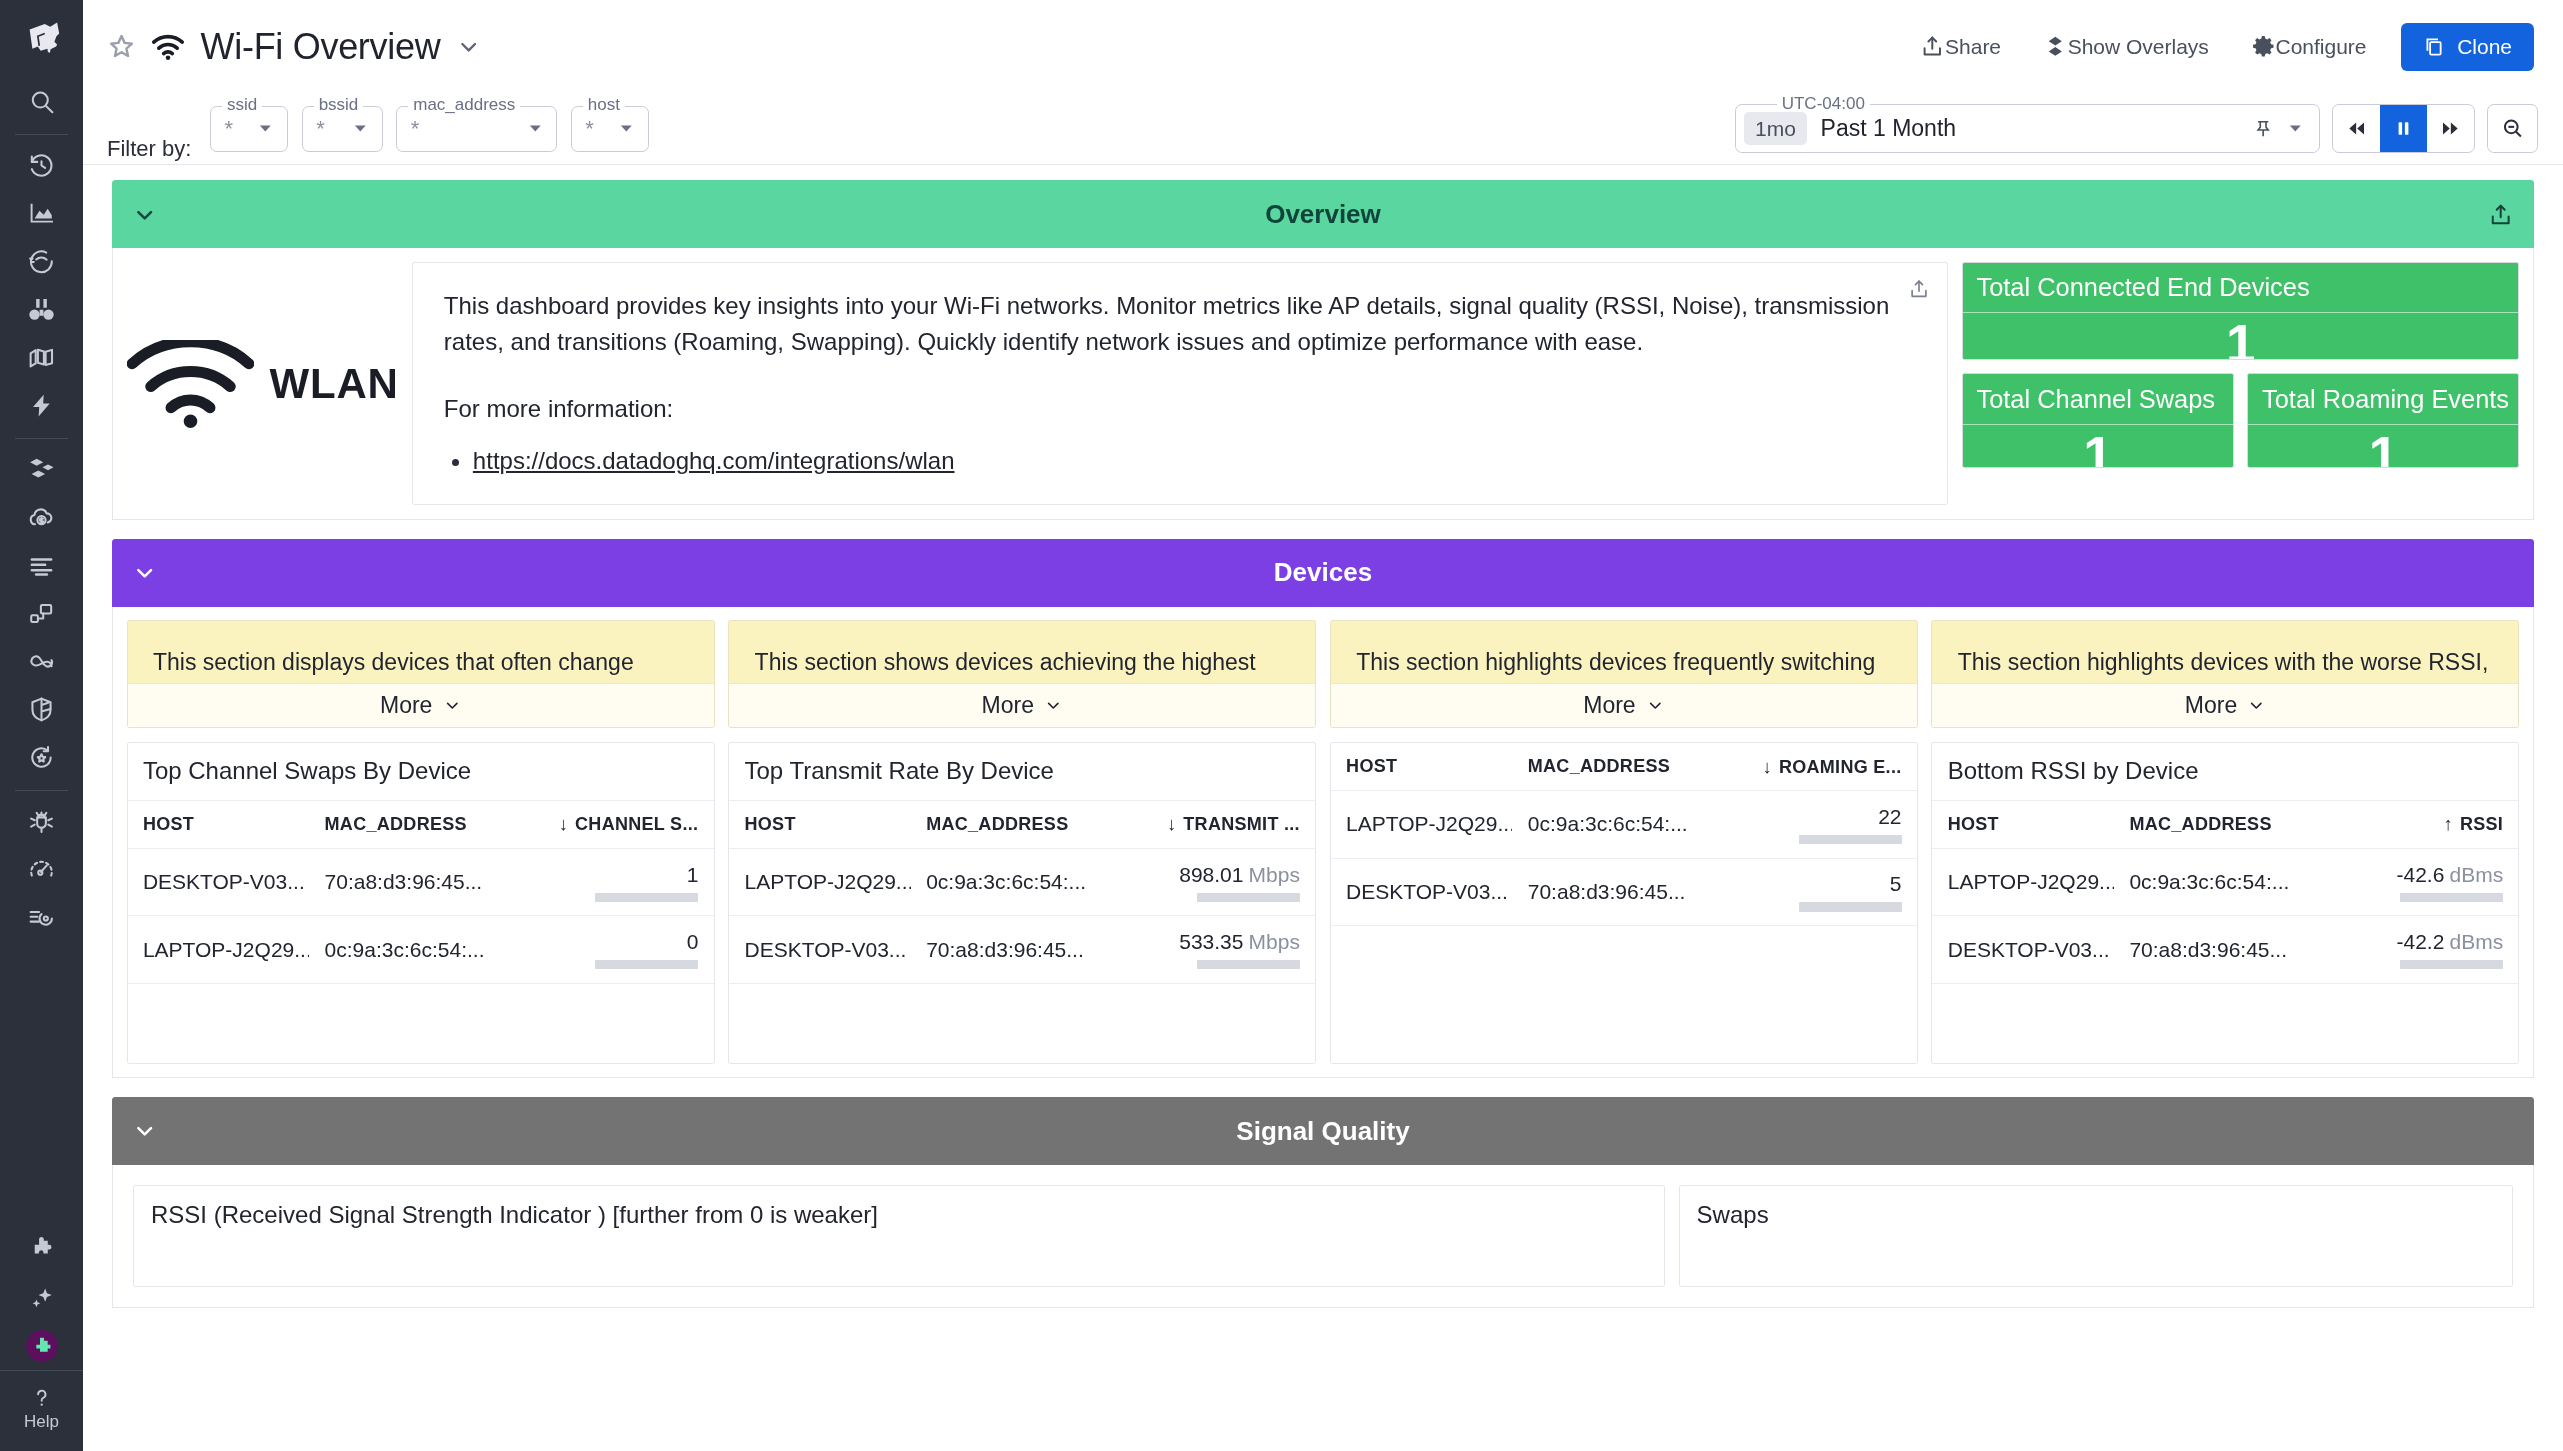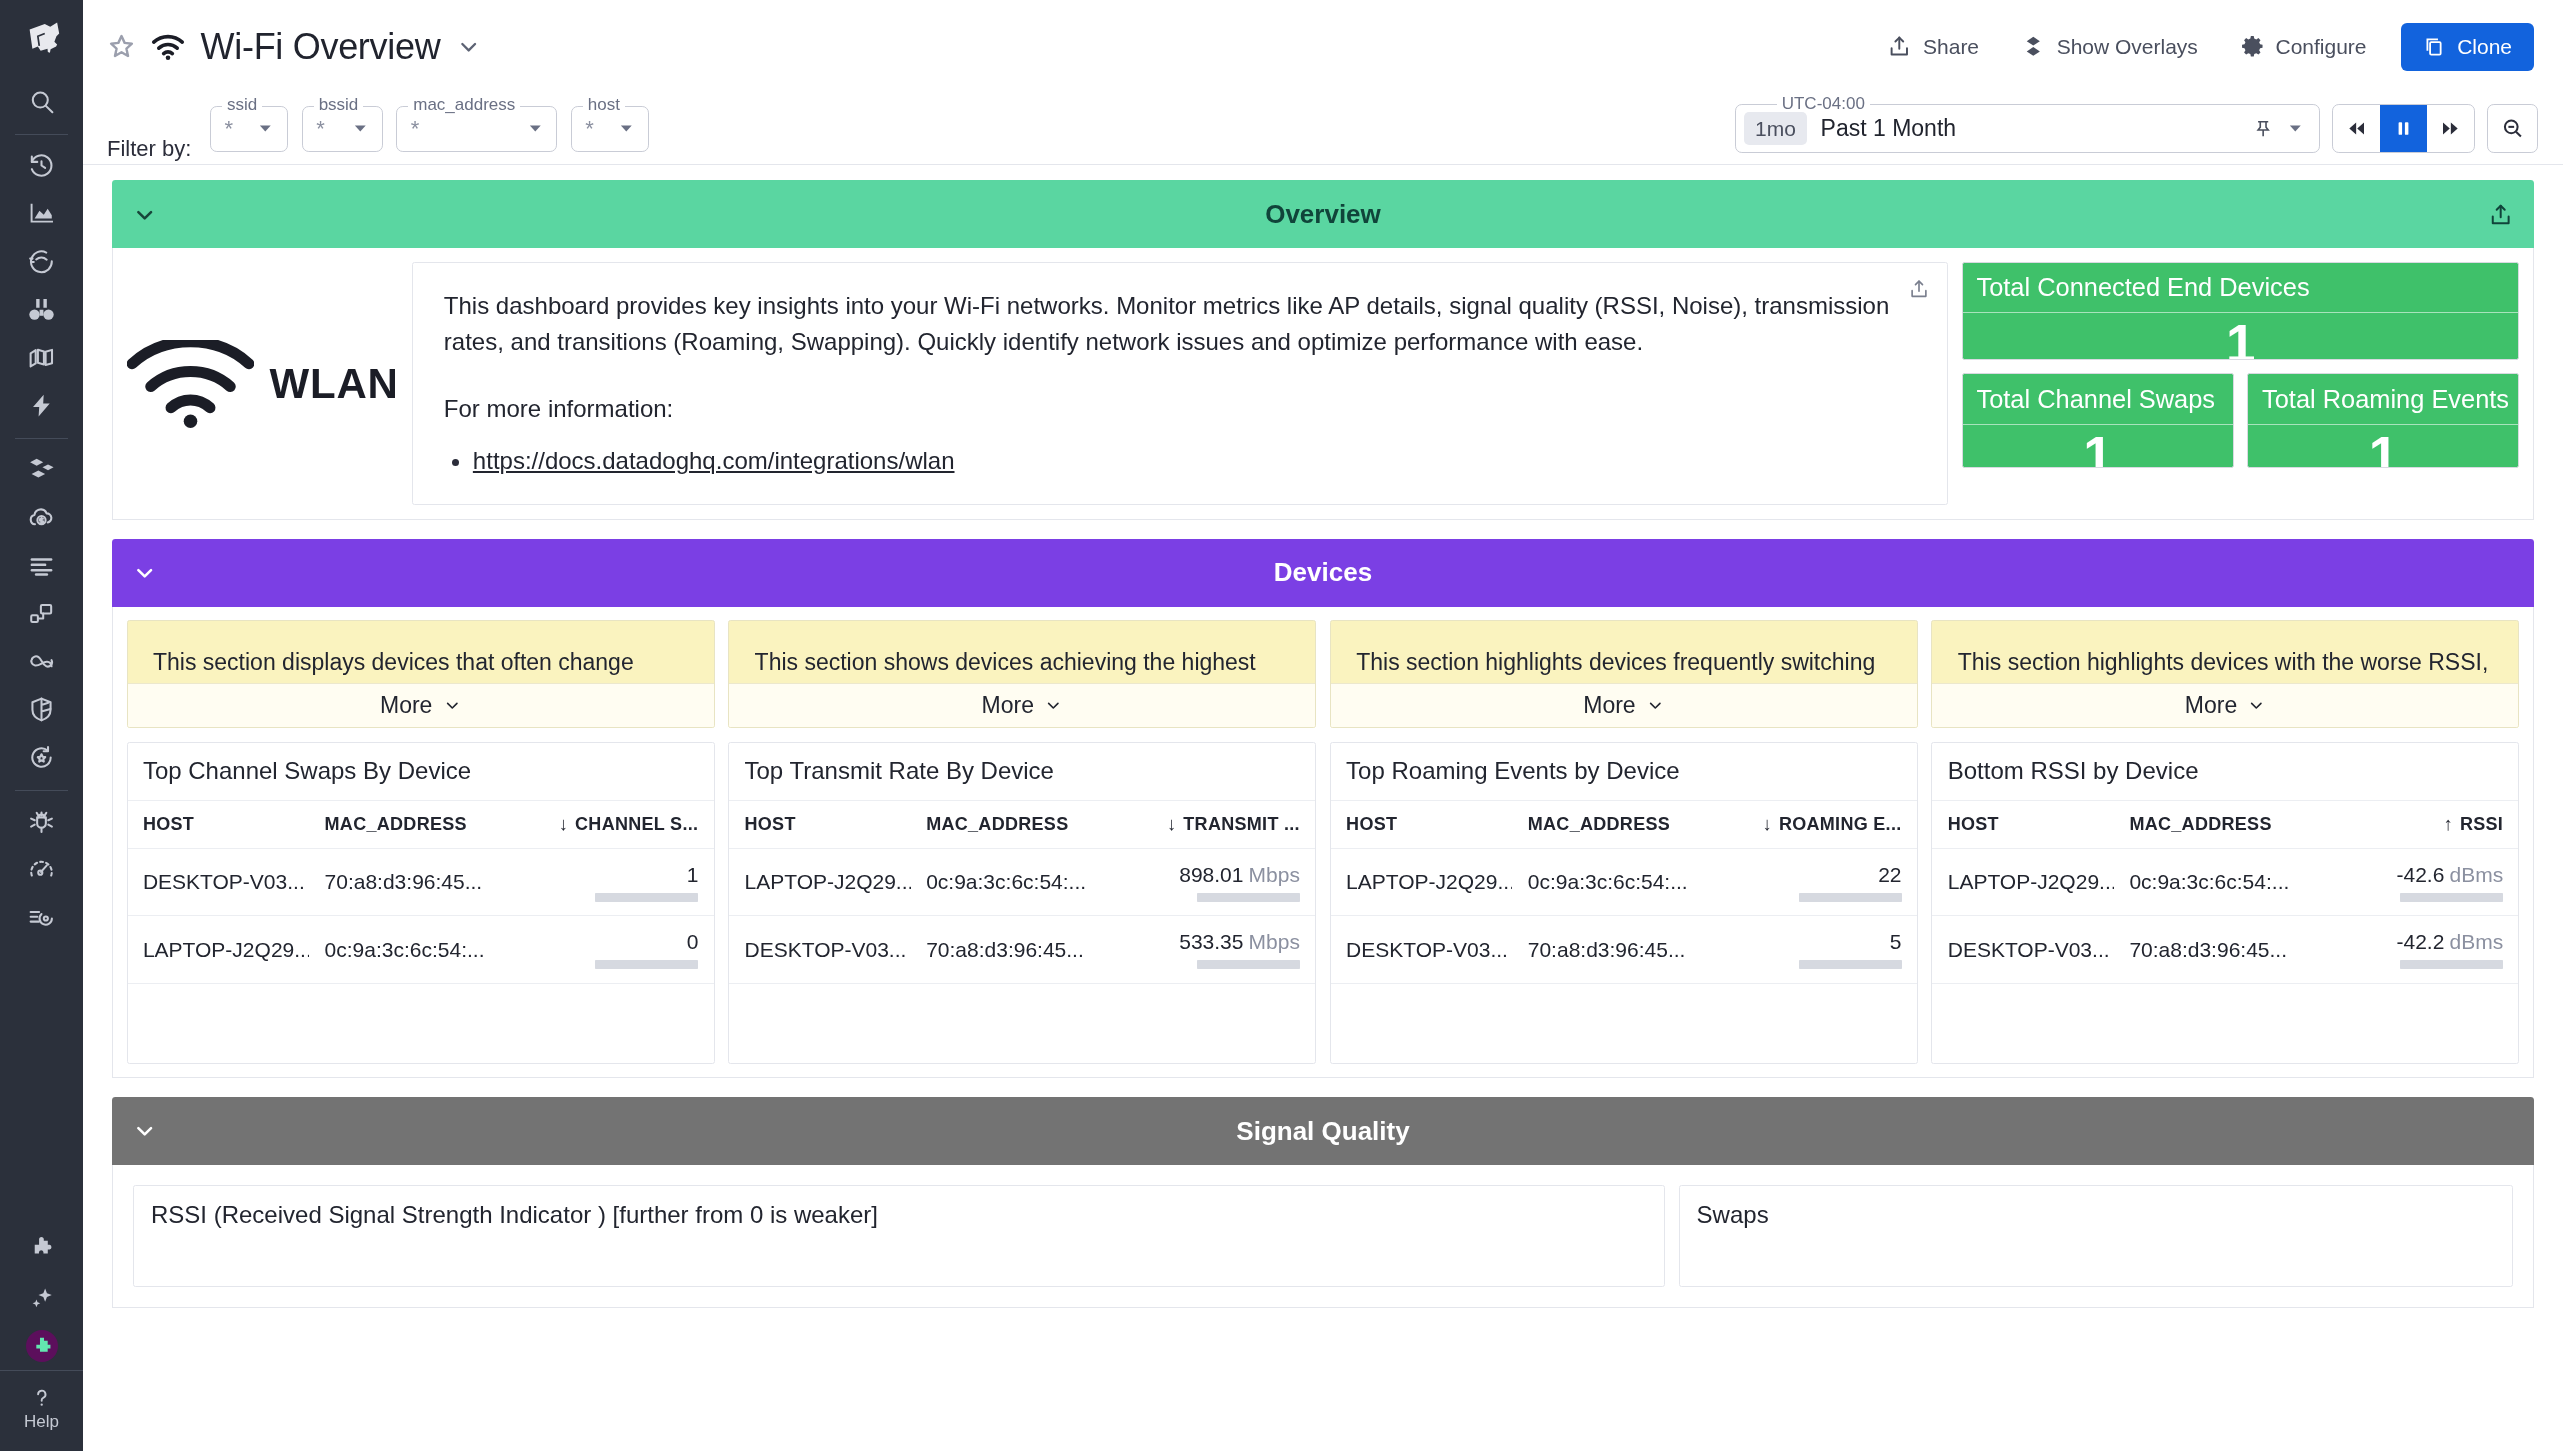--- a/index.html
+++ b/index.html
@@ -68,21 +68,21 @@
   }
   .title-group { display: flex; align-items: center; gap: 15.3px; }
   .star-icon svg { width: 29px; height: 29px; fill: none; stroke: #9b9fad; stroke-width: 2;
                    stroke-linejoin: round; display: block; }
   .wifi-small svg { width: 34px; height: 29px; display: block; }
   .page-title { font-size: 36px; font-weight: 400; color: #21242e; letter-spacing: -0.3px; white-space: nowrap; }
   .chev-title svg { width: 25.4px; height: 25.4px; stroke: #5d6374; stroke-width: 2.2; fill: none;
                     stroke-linecap: round; stroke-linejoin: round; display: block; }
   .topbar-right { margin-left: auto; display: flex; align-items: center; gap: 0; }
   .hdr-btn {
-    display: flex; align-items: center; gap: 11px;
+    display: flex; align-items: center; 
     font-size: 21px; color: #4a4f5e; padding: 0 21px; cursor: pointer; white-space: nowrap;
   }
   .hdr-btn svg { width: 24.6px; height: 24.6px; }
   .btn-clone {
     display: flex; align-items: center; gap: 11px;
     background: #1263dd; color: #fff; font-size: 21px;
     border-radius: 6px; padding: 12px 22px; margin-left: 13.6px; cursor: pointer; white-space: nowrap;
   }
   .btn-clone svg { width: 23px; height: 23px; fill: none; stroke: #fff; stroke-width: 1.9; }
 
@@ -759,21 +759,20 @@
                           <span class="num-txt"><span>533.35</span><span class="unit">Mbps</span></span>
                           <span class="bar-track"><span class="bar-fill" style="width:59%"></span></span>
                         </div>
                       </td>
                   </tr>
                 </tbody>
               </table>
             </div>
 
             <div class="tcard">
-              <div class="t-title">Top Roaming Events by Device</div>
               <table class="tbl">
                 <thead>
                     <tr>
                   <th class="col-host">HOST</th>
                   <th class="col-mac">MAC_ADDRESS</th>
                   <th class="col-val num"><span class="sortarrow">↓</span><span>ROAMING E...</span></th>
                 </tr>
                   </thead>
                 <tbody>
                   <tr>

